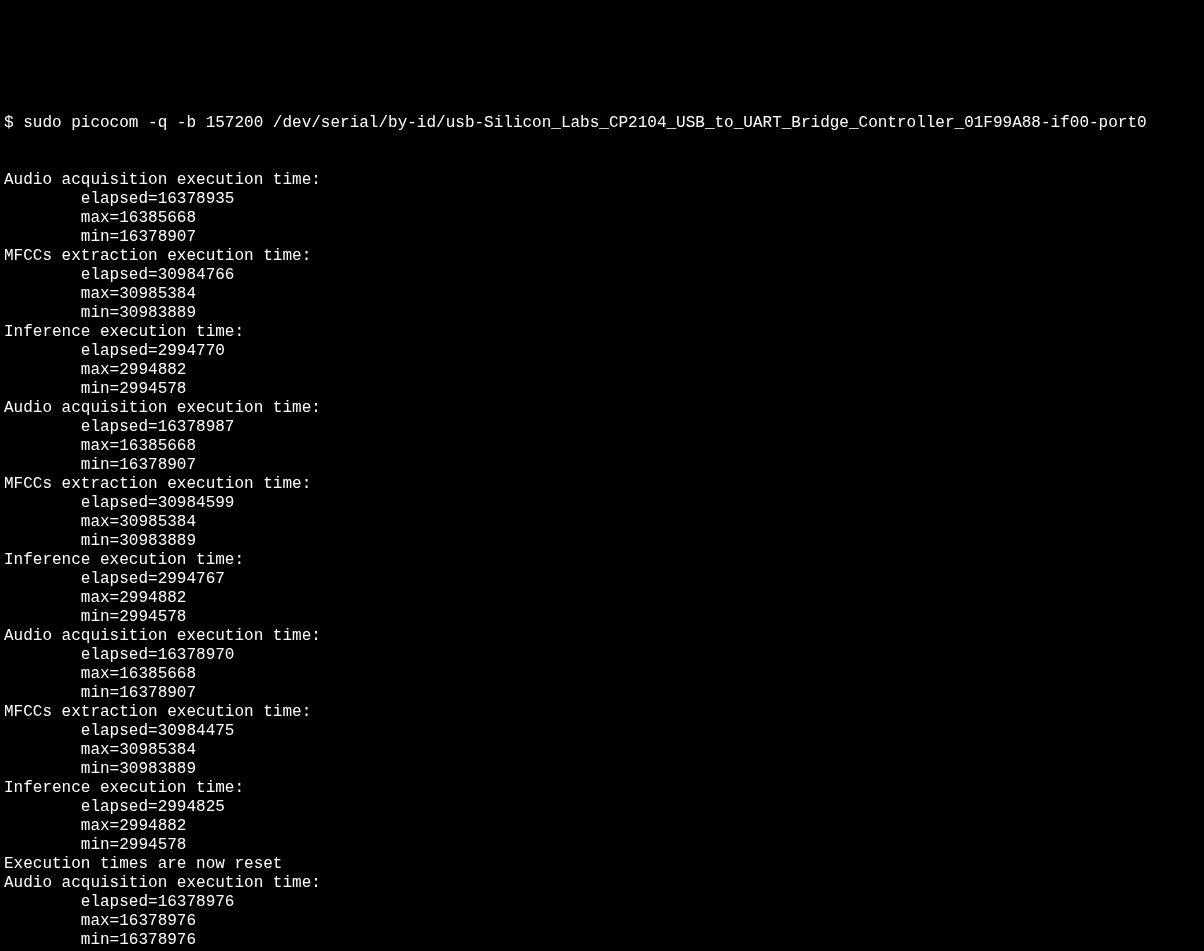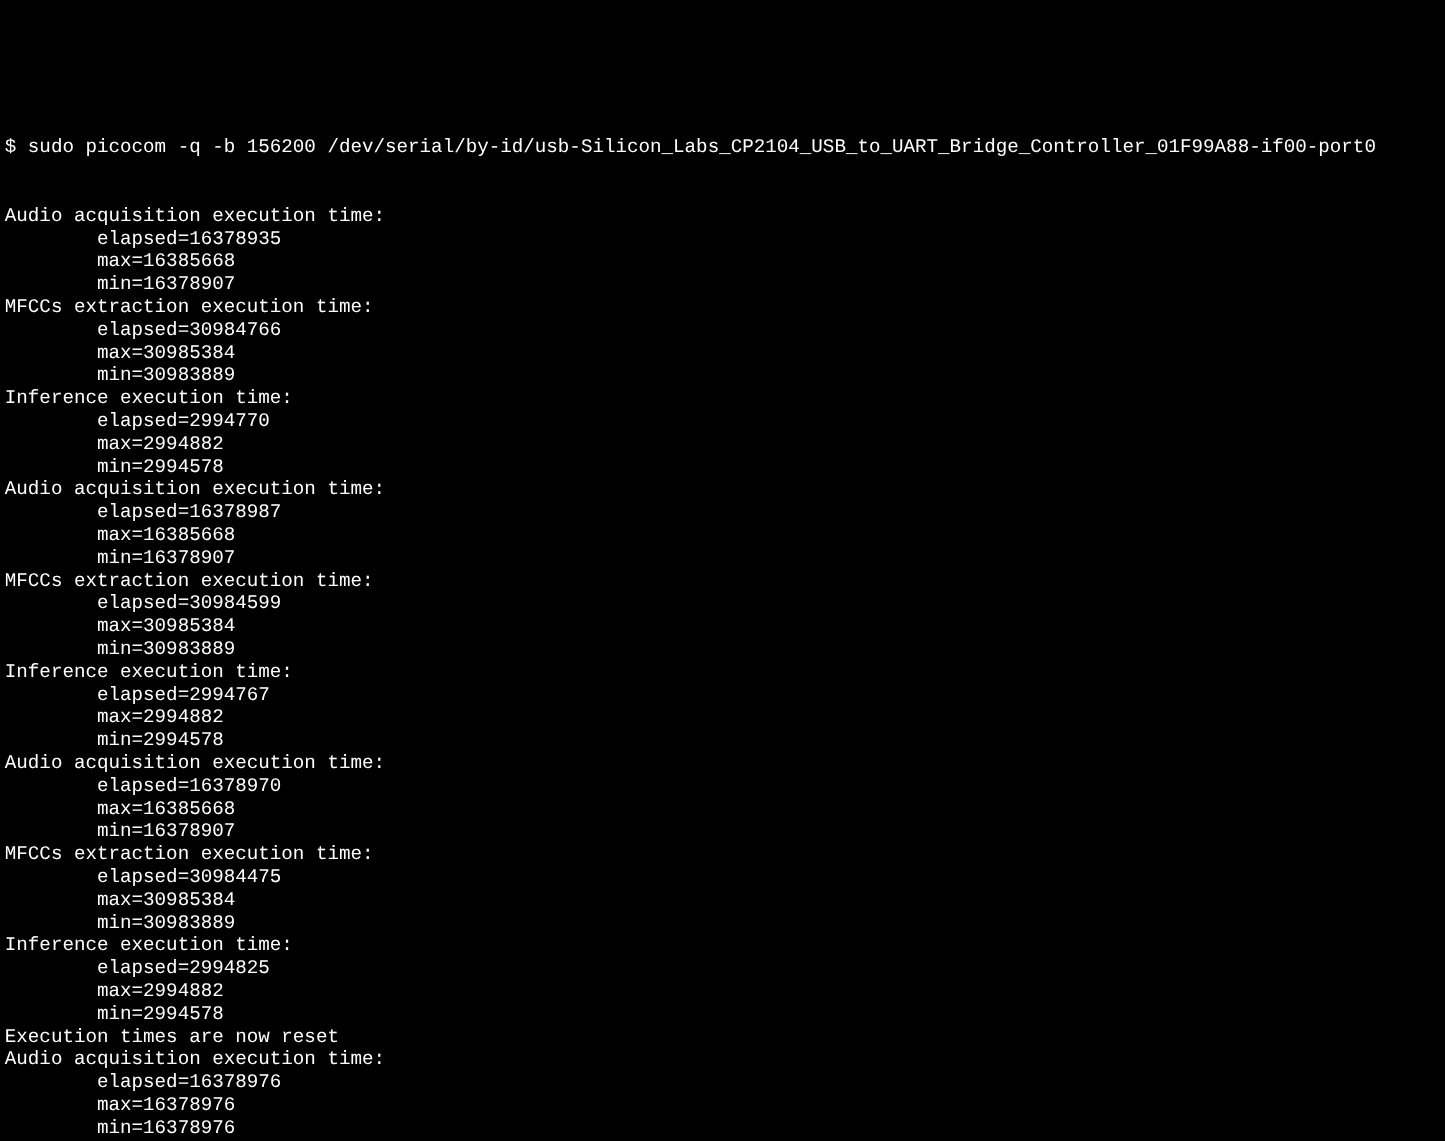--- a/index.html
+++ b/index.html
@@ -25,18 +25,18 @@
     .line {
       display: block;
     }
   </style>
 </head>
 <body>
 
 
 
 <div class="terminal">
-  <span class="line"><span>$ </span><span>sudo picocom -q -b 156200 /dev/serial/by-id/usb-Silicon_Labs_CP2104_USB_to_UART_Bridge_Controller_01F99A88-if00-port0</span></span>
+  <span class="line"><span>$ </span><span>sudo picocom -q -b 157200 /dev/serial/by-id/usb-Silicon_Labs_CP2104_USB_to_UART_Bridge_Controller_01F99A88-if00-port0</span></span>
   <div id="output"><span class="line">Audio acquisition execution time:</span><span class="line">        elapsed=16378935</span><span class="line">        max=16385668</span><span class="line">        min=16378907</span><span class="line">MFCCs extraction execution time:</span><span class="line">        elapsed=30984766</span><span class="line">        max=30985384</span><span class="line">        min=30983889</span><span class="line">Inference execution time:</span><span class="line">        elapsed=2994770</span><span class="line">        max=2994882</span><span class="line">        min=2994578</span><span class="line">Audio acquisition execution time:</span><span class="line">        elapsed=16378987</span><span class="line">        max=16385668</span><span class="line">        min=16378907</span><span class="line">MFCCs extraction execution time:</span><span class="line">        elapsed=30984599</span><span class="line">        max=30985384</span><span class="line">        min=30983889</span><span class="line">Inference execution time:</span><span class="line">        elapsed=2994767</span><span class="line">        max=2994882</span><span class="line">        min=2994578</span><span class="line">Audio acquisition execution time:</span><span class="line">        elapsed=16378970</span><span class="line">        max=16385668</span><span class="line">        min=16378907</span><span class="line">MFCCs extraction execution time:</span><span class="line">        elapsed=30984475</span><span class="line">        max=30985384</span><span class="line">        min=30983889</span><span class="line">Inference execution time:</span><span class="line">        elapsed=2994825</span><span class="line">        max=2994882</span><span class="line">        min=2994578</span><span class="line">Execution times are now reset</span><span class="line">Audio acquisition execution time:</span><span class="line">        elapsed=16378976</span><span class="line">        max=16378976</span><span class="line">        min=16378976</span><span class="line">MFCCs extraction execution time:</span></div>
 </div>
 
 
 
 
 </body></html>

